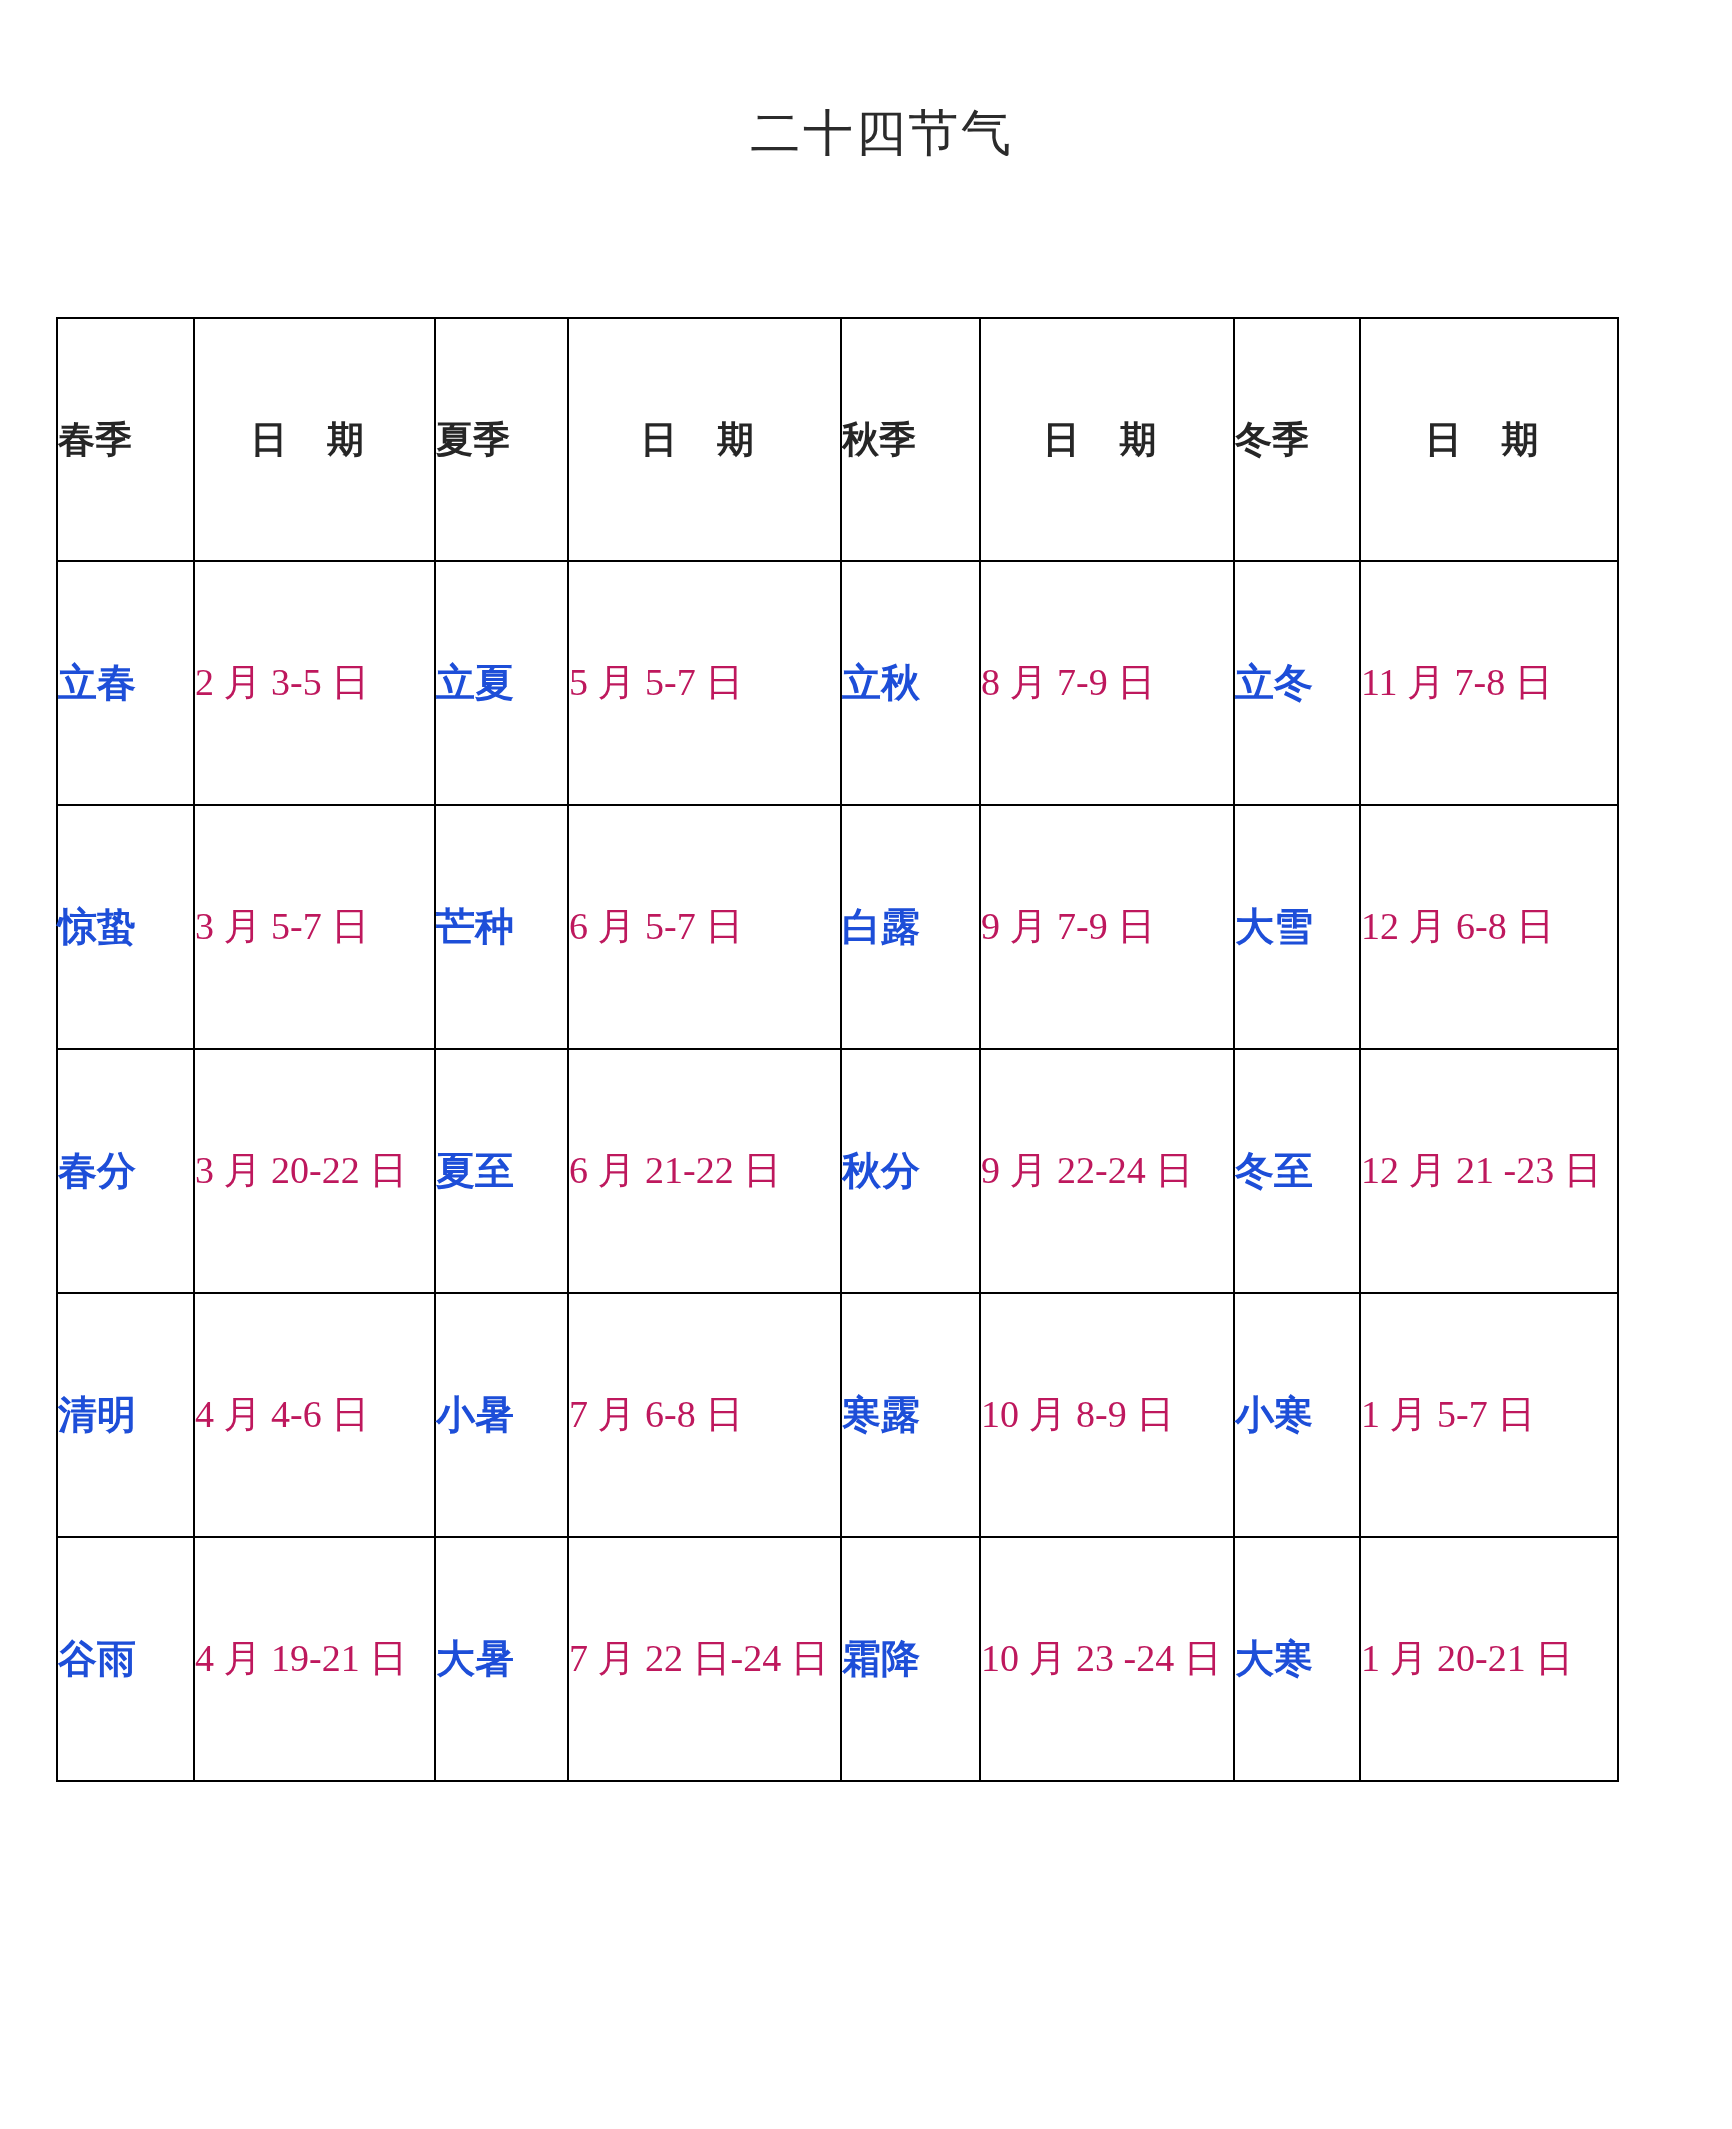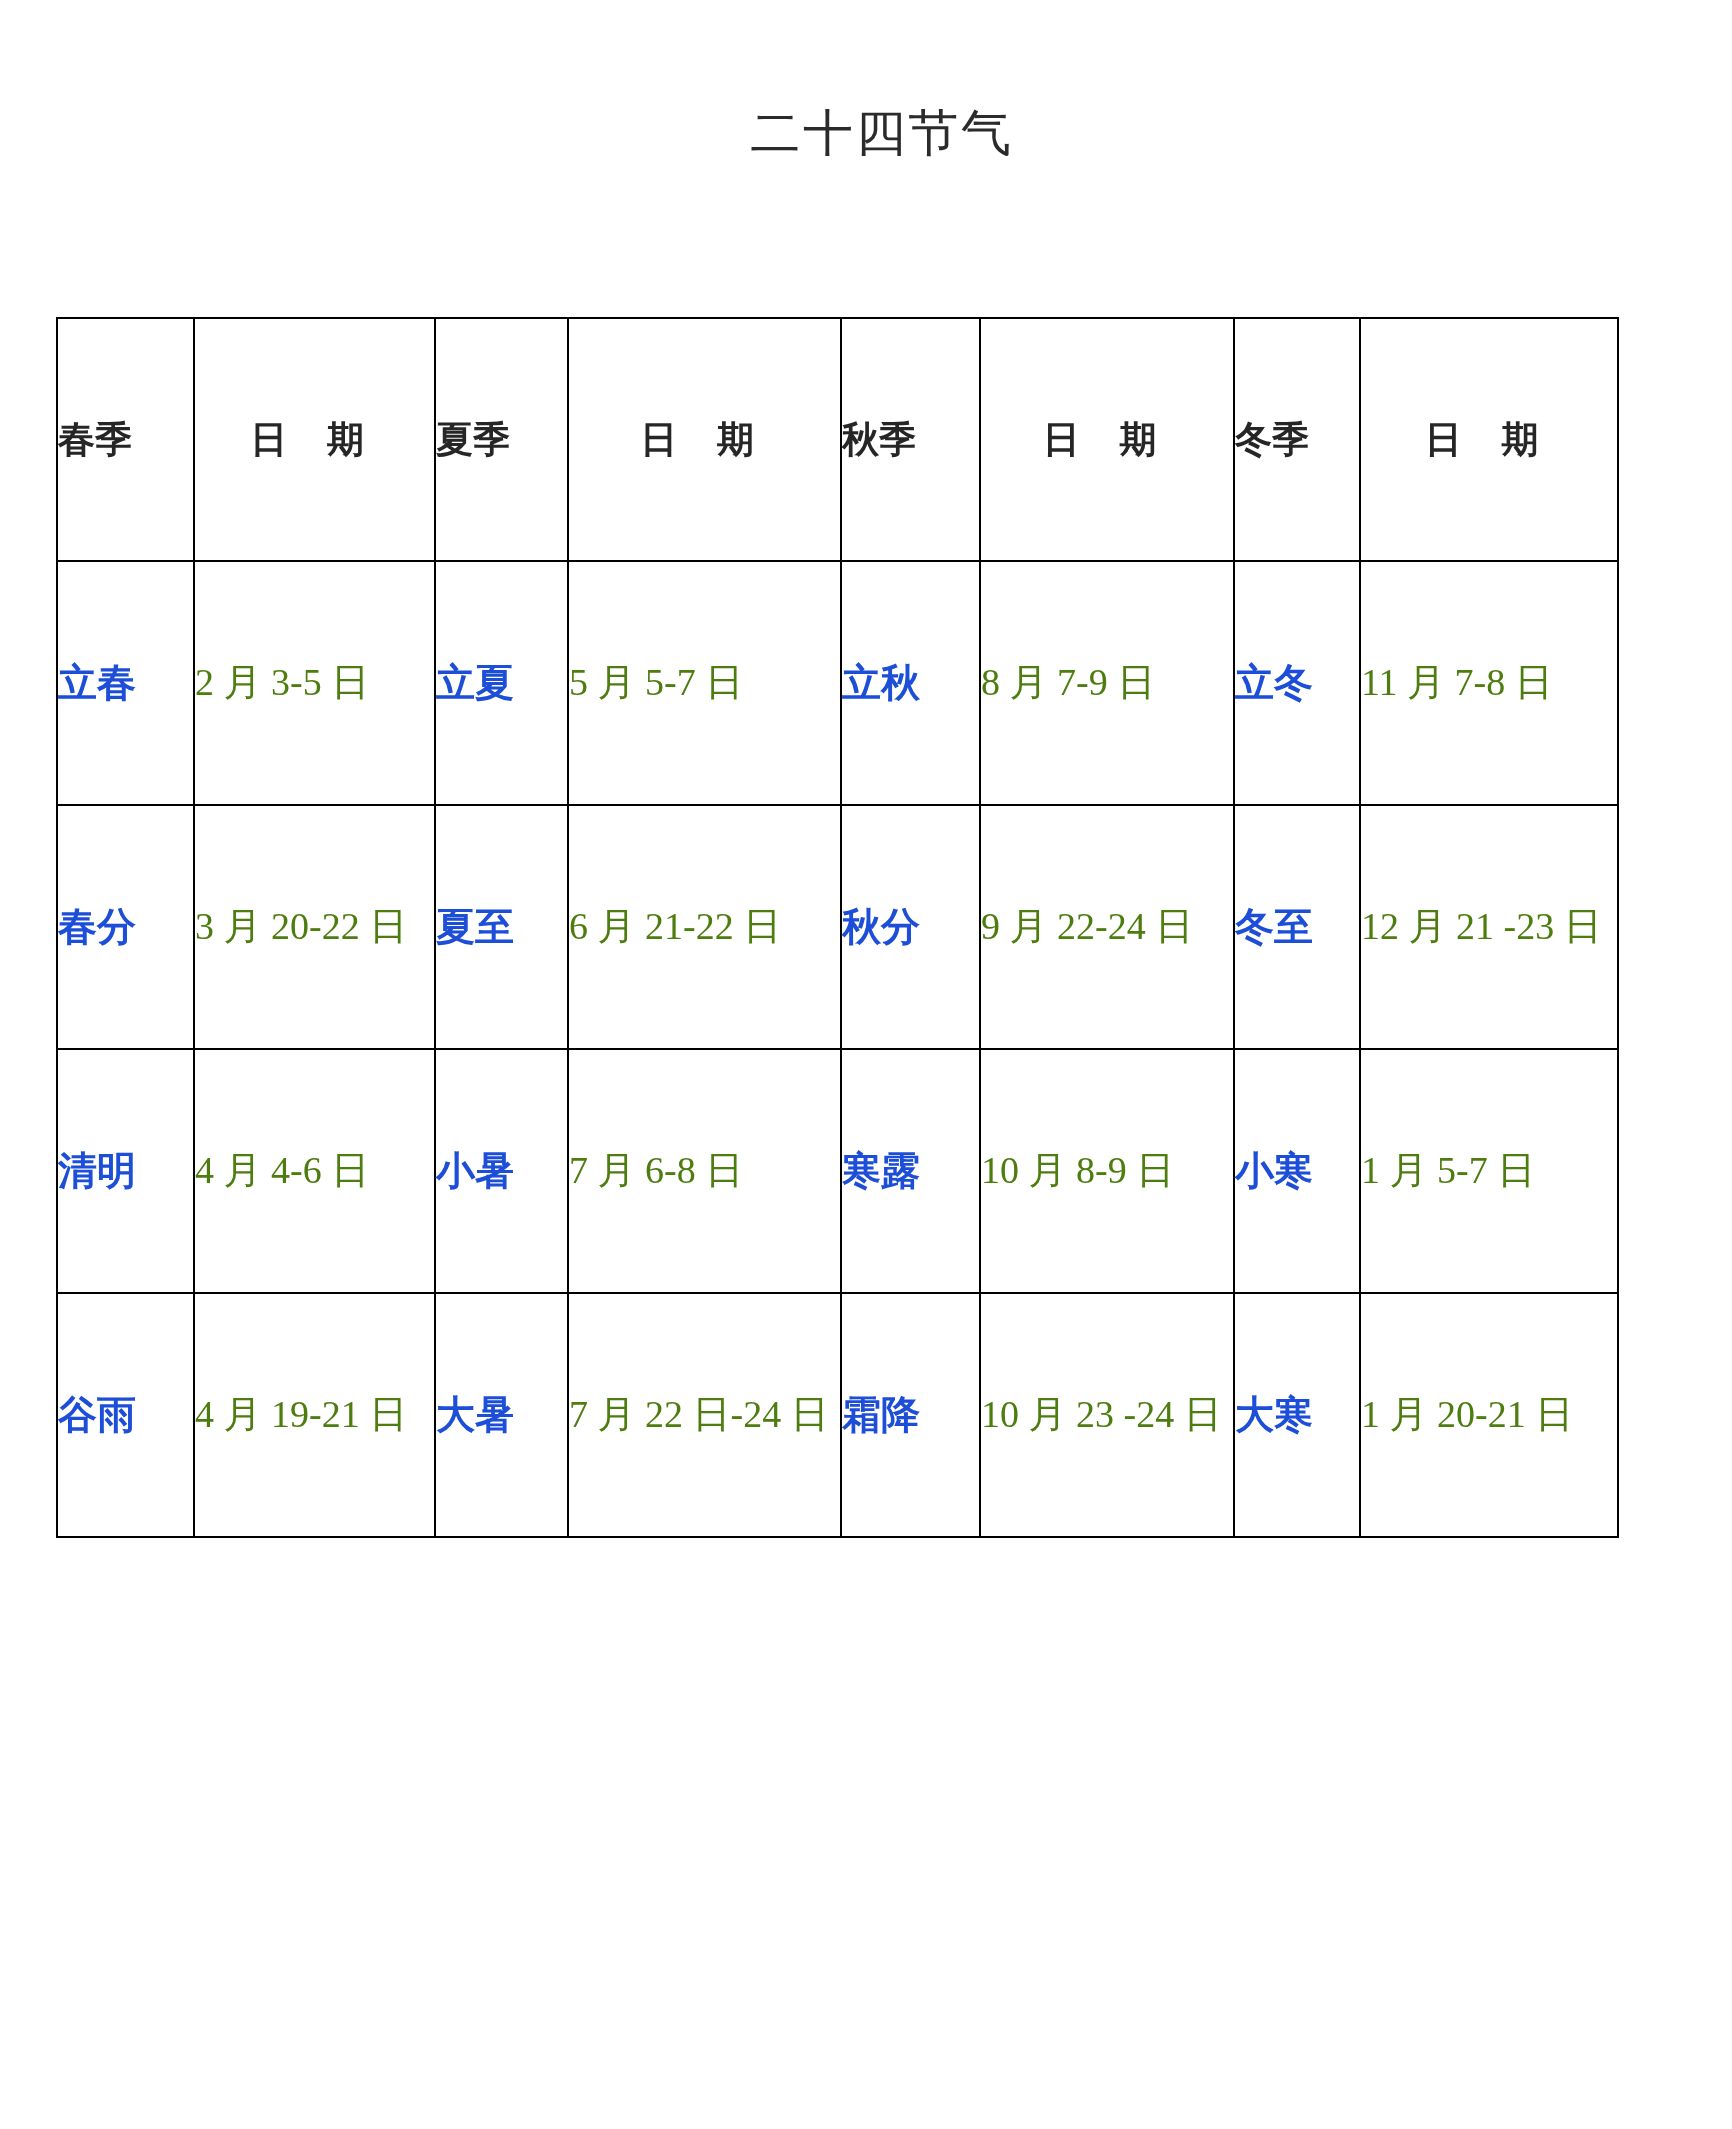--- a/index.html
+++ b/index.html
@@ -90,21 +90,21 @@
     font-size: 39px;
     color: #1d4ed8;
     line-height: 1.55;
     padding-left: 14.7px;
     width: 1.2em;
     word-break: break-all;
   }
   .date-cell {
     font-family: "Liberation Serif", "DejaVu Serif", serif;
     font-size: 38px;
-    color: #4d7c0f;
+    color: #be185d;
     line-height: 1.62;
     padding-left: 20px;
     padding-right: 9.4px;
   }
 </style>
 </head>
 <body>
 
 <div class="page">
 
@@ -139,20 +139,30 @@
           <td class="date-cell">2 月 3-5 日</td>
           <td class="term-cell">立夏</td>
           <td class="date-cell">5 月 5-7 日</td>
           <td class="term-cell">立秋</td>
           <td class="date-cell">8 月 7-9 日</td>
           <td class="term-cell">立冬</td>
           <td class="date-cell">11 月 7-8 日</td>
         </tr>
 
 
+        <tr class="body-row">
+          <td class="term-cell">惊蛰</td>
+          <td class="date-cell">3 月 5-7 日</td>
+          <td class="term-cell">芒种</td>
+          <td class="date-cell">6 月 5-7 日</td>
+          <td class="term-cell">白露</td>
+          <td class="date-cell">9 月 7-9 日</td>
+          <td class="term-cell">大雪</td>
+          <td class="date-cell">12 月 6-8 日</td>
+        </tr>
 
         <tr class="body-row">
           <td class="term-cell">春分</td>
           <td class="date-cell">3 月 20-22 日</td>
           <td class="term-cell">夏至</td>
           <td class="date-cell">6 月 21-22 日</td>
           <td class="term-cell">秋分</td>
           <td class="date-cell">9 月 22-24 日</td>
           <td class="term-cell">冬至</td>
           <td class="date-cell">12 月 21 -23 日</td>

